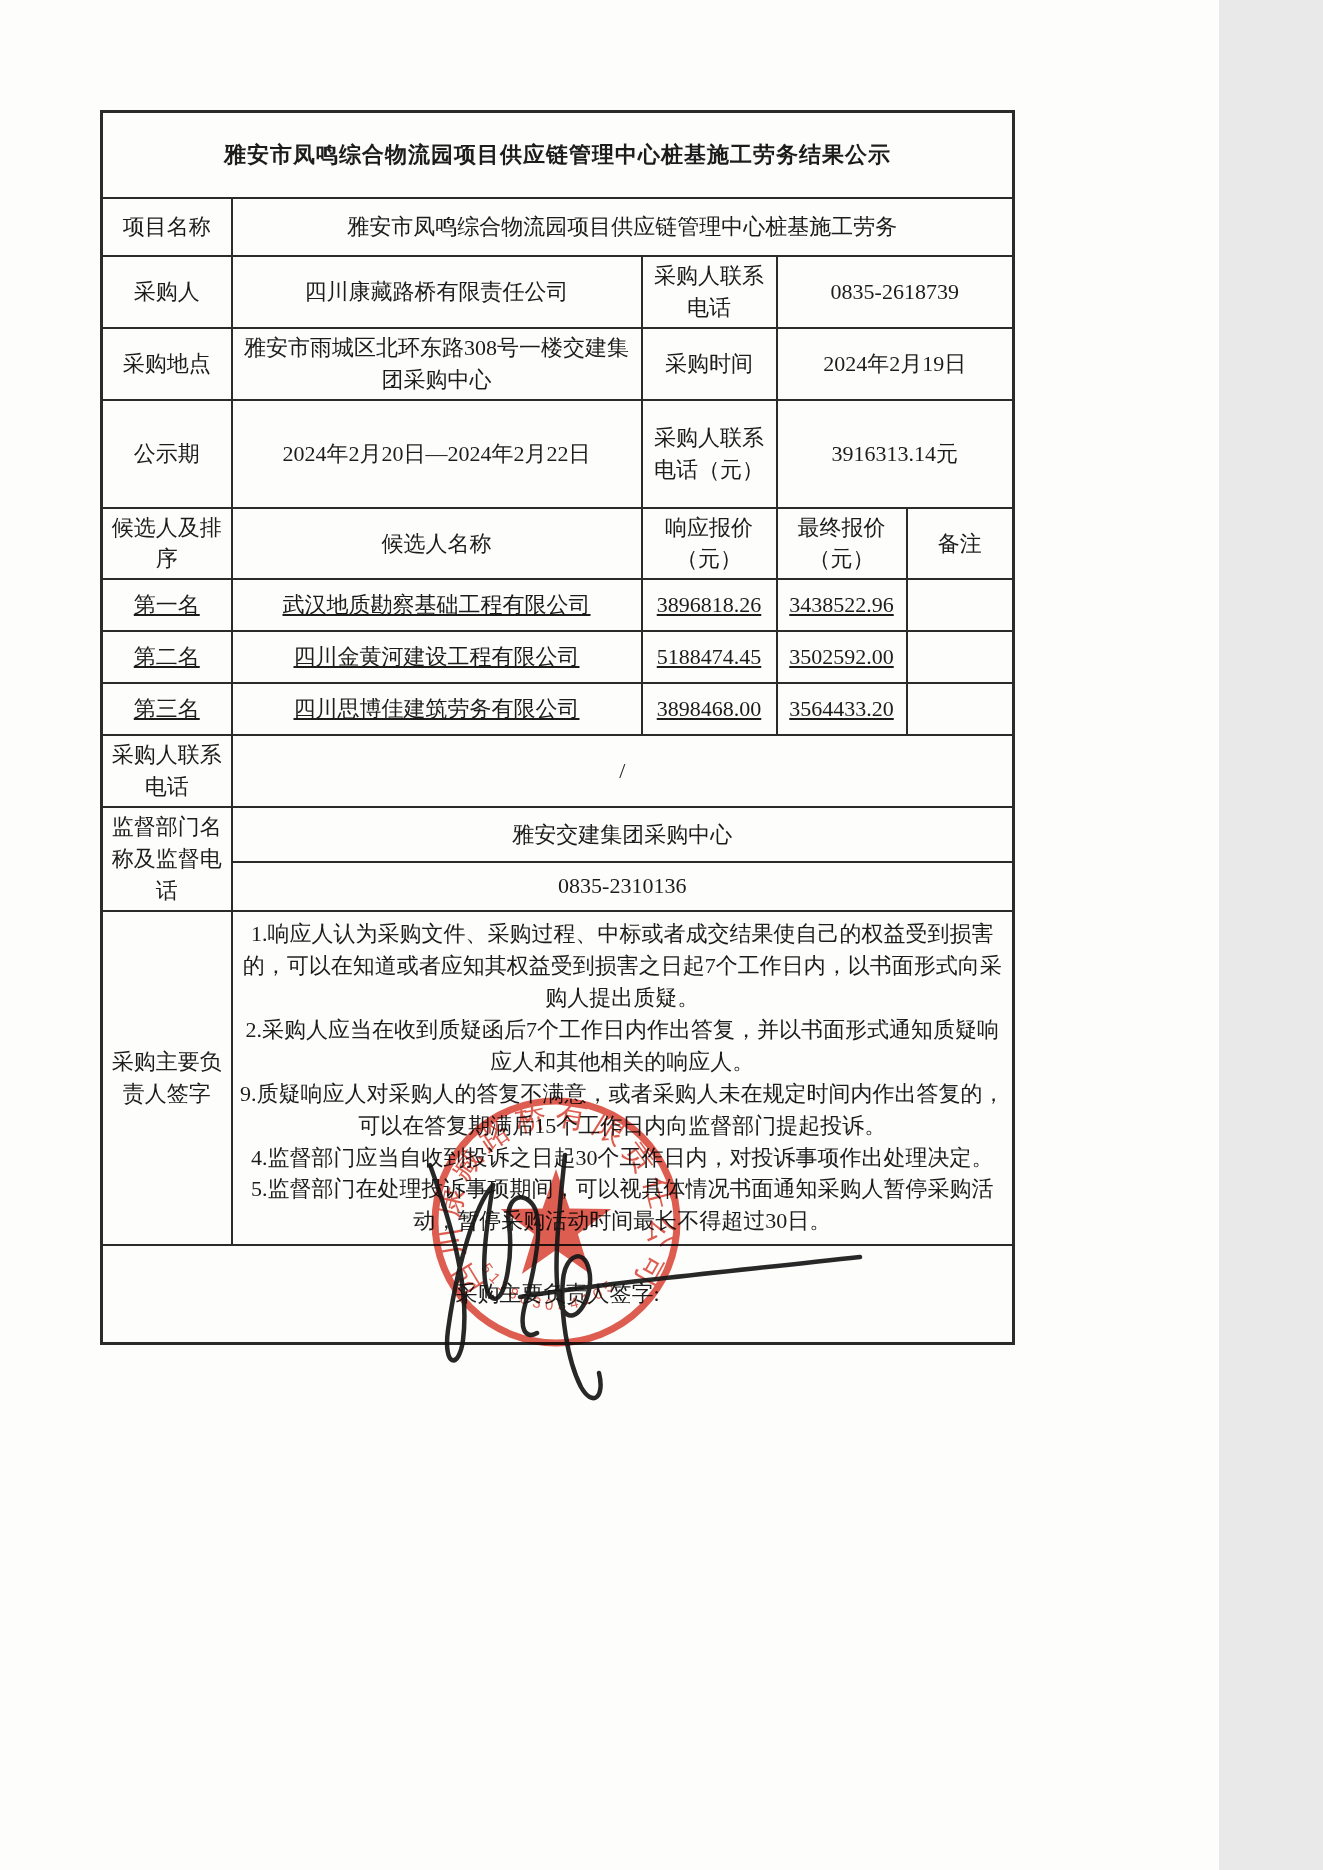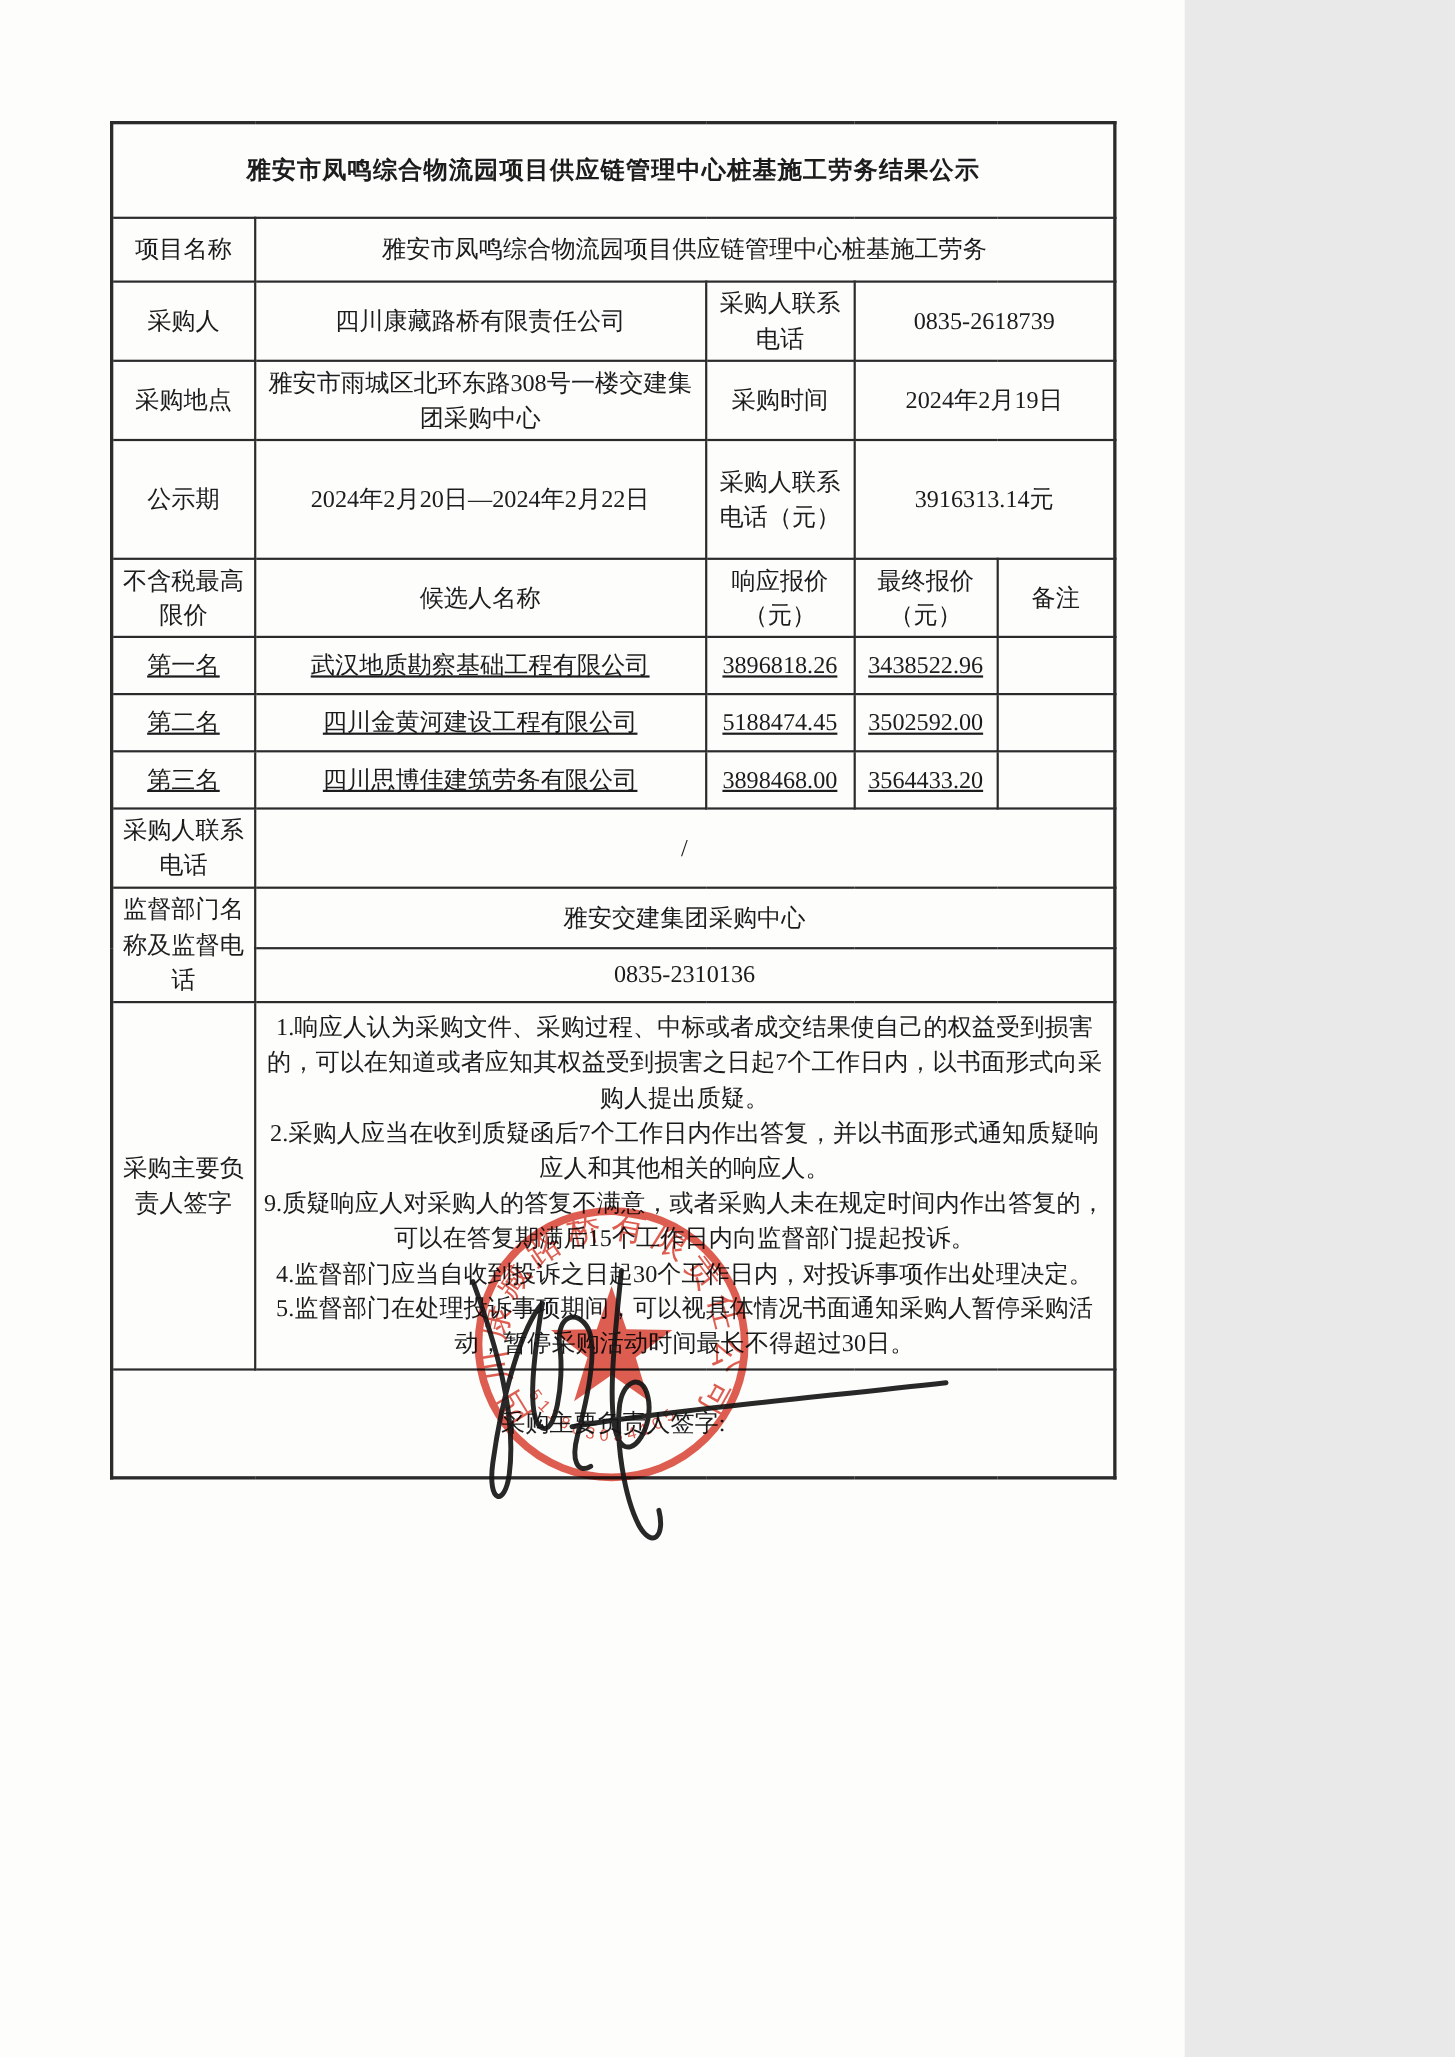--- a/index.html
+++ b/index.html
@@ -1,18 +1,18 @@
 <!DOCTYPE html>
 <html><head>
 <meta charset="utf-8">
 <style>
   html,body{margin:0;padding:0;background:#e9e9e9;}
   .page{
     position:relative;
-    width:1077px;height:1870px;
+    width:1219px;height:1870px;
     background:#fdfdfc;
     font-family:"Liberation Serif", serif;
     color:#1c1c1c;
     overflow:hidden;
   }
   table.doc{
     position:absolute;left:100px;top:110px;
     width:912px;
     border-collapse:collapse;
     table-layout:fixed;
@@ -115,21 +115,21 @@
     </tr>
 
     <tr class="r-period">
       <td class="lab">公示期</td>
       <td>2024年2月20日—2024年2月22日</td>
       <td class="sub">采购人联系电话（元）</td>
       <td colspan="2">3916313.14元</td>
     </tr>
 
     <tr class="r-chead">
-      <td class="lab">不含税最高限价</td>
+      <td class="lab">候选人及排序</td>
       <td>候选人名称</td>
       <td class="sub">响应报价（元）</td>
       <td class="sub">最终报价（元）</td>
       <td class="sub">备注</td>
     </tr>
 
     <tr class="r-cand">
       <td>第一名</td>
       <td>武汉地质勘察基础工程有限公司</td>
       <td>3896818.26</td>

